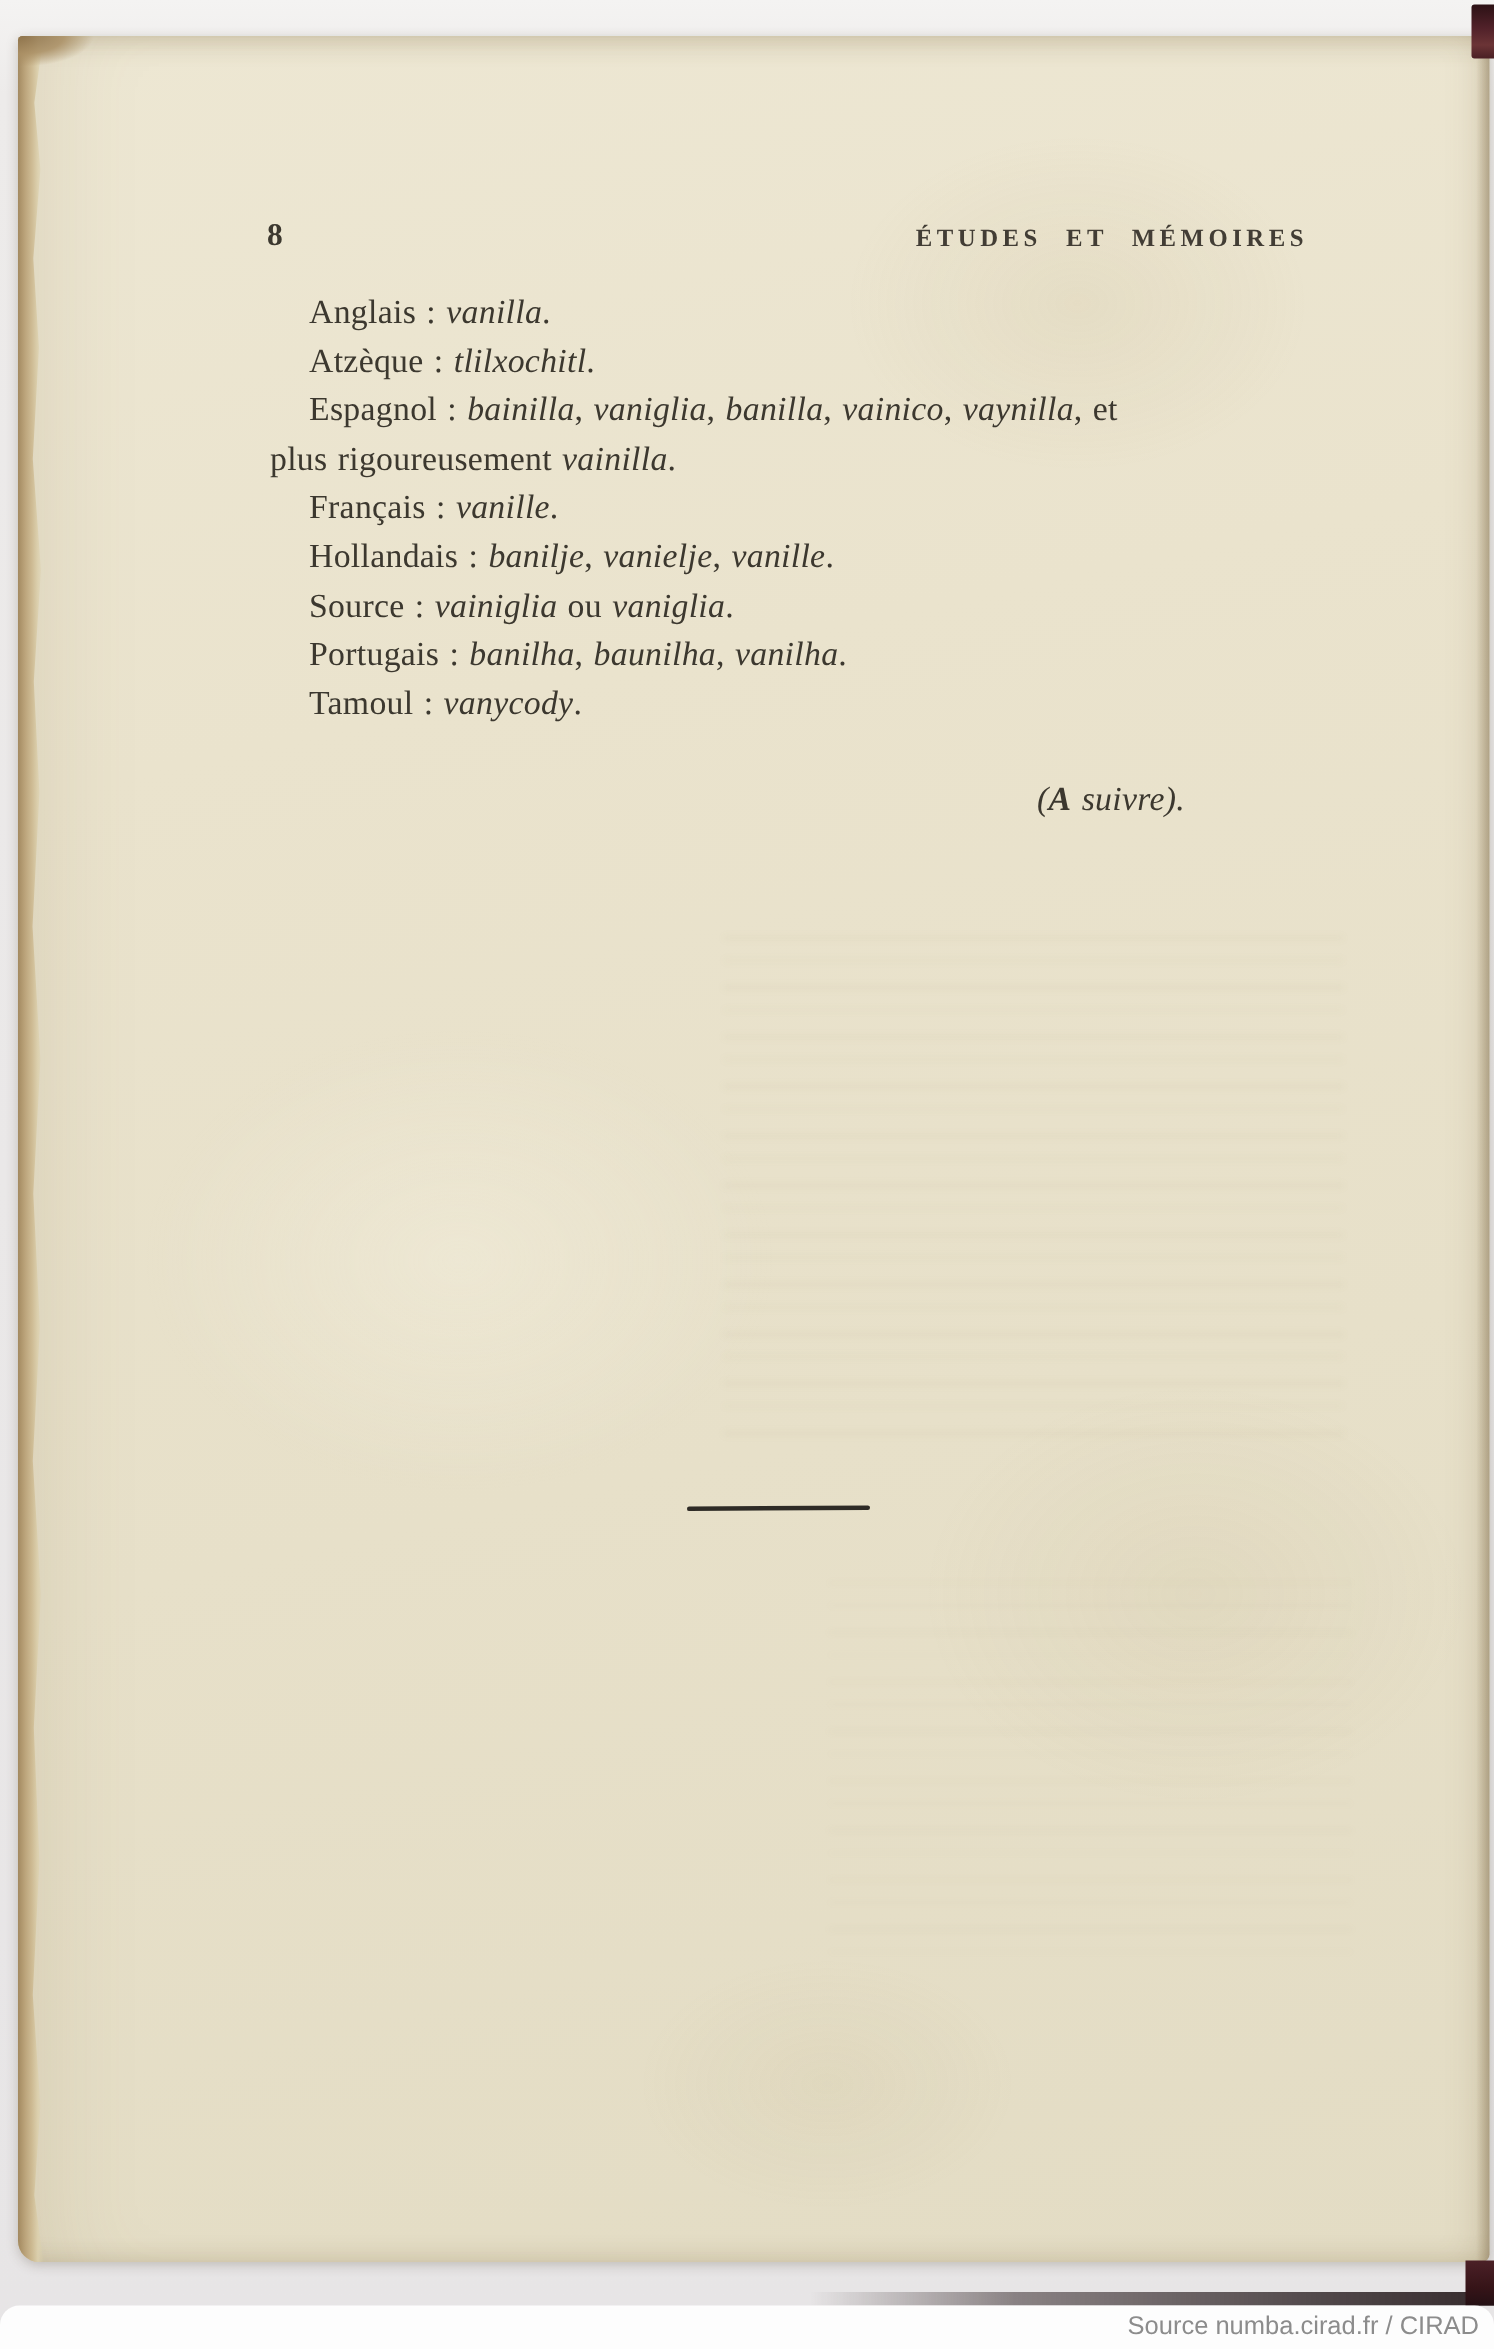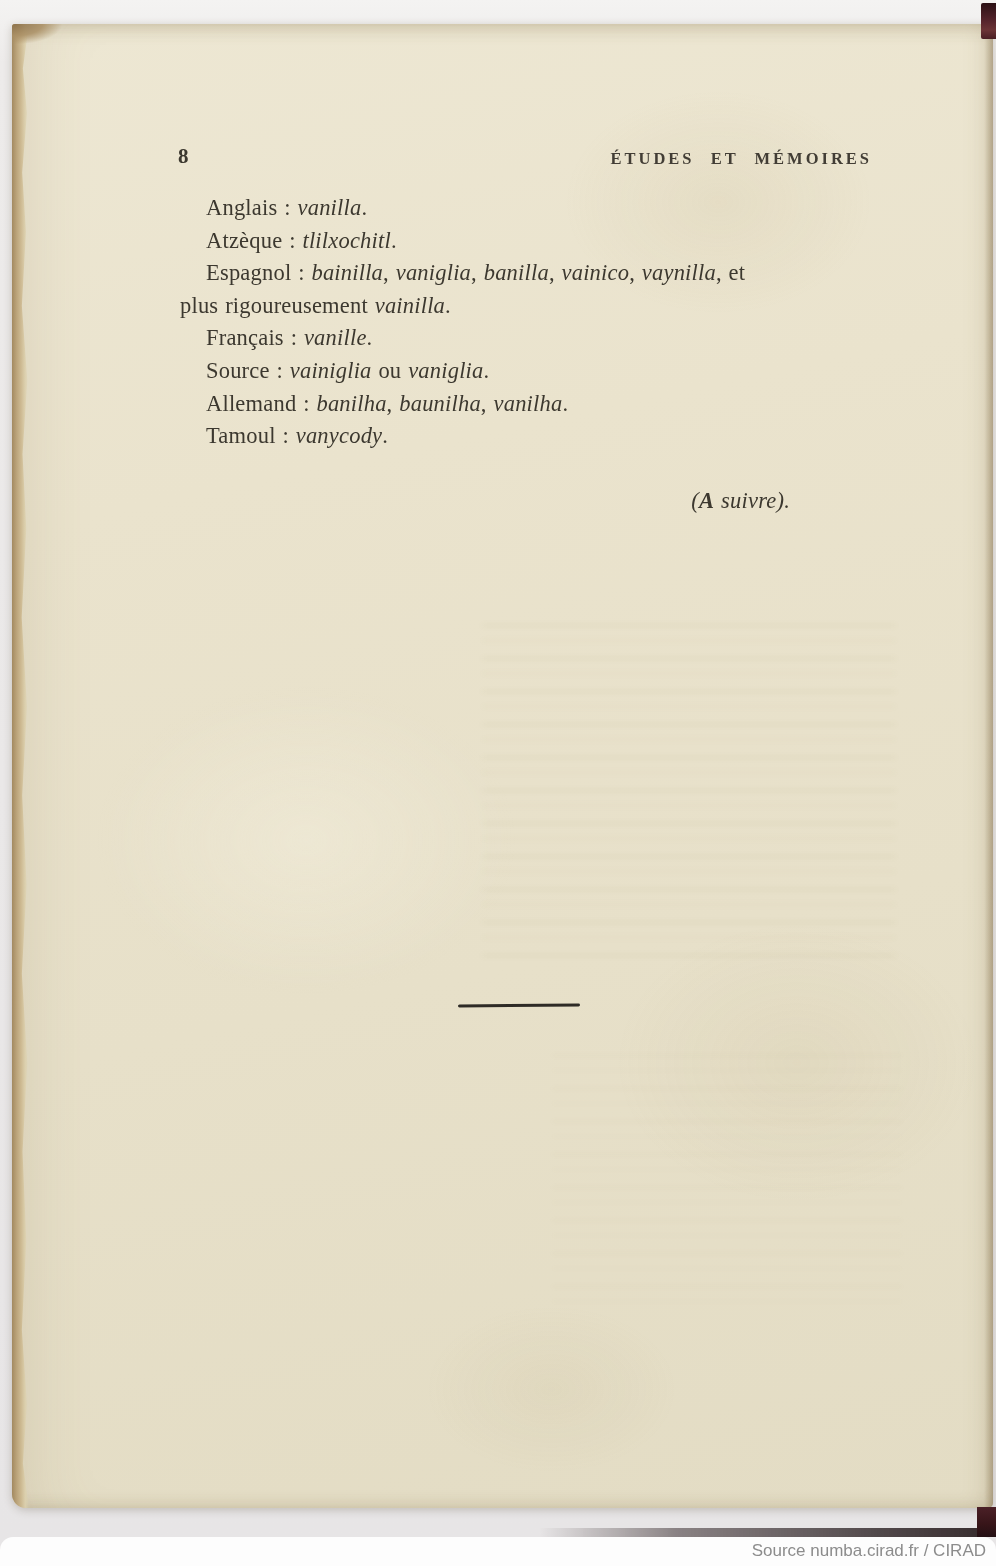--- a/index.html
+++ b/index.html
@@ -122,22 +122,23 @@
         <span class="page-number">8</span>
         <span class="running-header">ÉTUDES ET MÉMOIRES</span>
       </div>
 
 
       <div>
           <div class="entry"><span class="lang">Anglais : </span><span class="it">vanilla</span><span>.</span></div>
           <div class="entry"><span class="lang">Atzèque : </span><span class="it">tlilxochitl</span><span>.</span></div>
           <div class="entry"><span class="lang">Espagnol : </span><span class="it">bainilla</span><span>, </span><span class="it">vaniglia</span><span>, </span><span class="it">banilla</span><span>, </span><span class="it">vainico</span><span>, </span><span class="it">vaynilla</span><span>, et</span><br><span>plus rigoureusement </span><span class="it">vainilla</span><span>.</span></div>
           <div class="entry"><span class="lang">Français : </span><span class="it">vanille</span><span>.</span></div>
+          <div class="entry"><span class="lang">Hollandais : </span><span class="it">banilje</span><span>, </span><span class="it">vanielje</span><span>, </span><span class="it">vanille</span><span>.</span></div>
           <div class="entry"><span class="lang">Source : </span><span class="it">vainiglia</span><span> ou </span><span class="it">vaniglia</span><span>.</span></div>
-          <div class="entry"><span class="lang">Allemand : </span><span class="it">banilha</span><span>, </span><span class="it">baunilha</span><span>, </span><span class="it">vanilha</span><span>.</span></div>
+          <div class="entry"><span class="lang">Portugais : </span><span class="it">banilha</span><span>, </span><span class="it">baunilha</span><span>, </span><span class="it">vanilha</span><span>.</span></div>
           <div class="entry"><span class="lang">Tamoul : </span><span class="it">vanycody</span><span>.</span></div>
         </div>
 
       <div class="continuation"><span class="it">(</span><span class="it bd">A</span><span class="it"> suivre</span><span class="it">).</span></div>
     </div>
 
     <div class="section-rule"></div>
   </div>
 
   <div class="source-bar">

